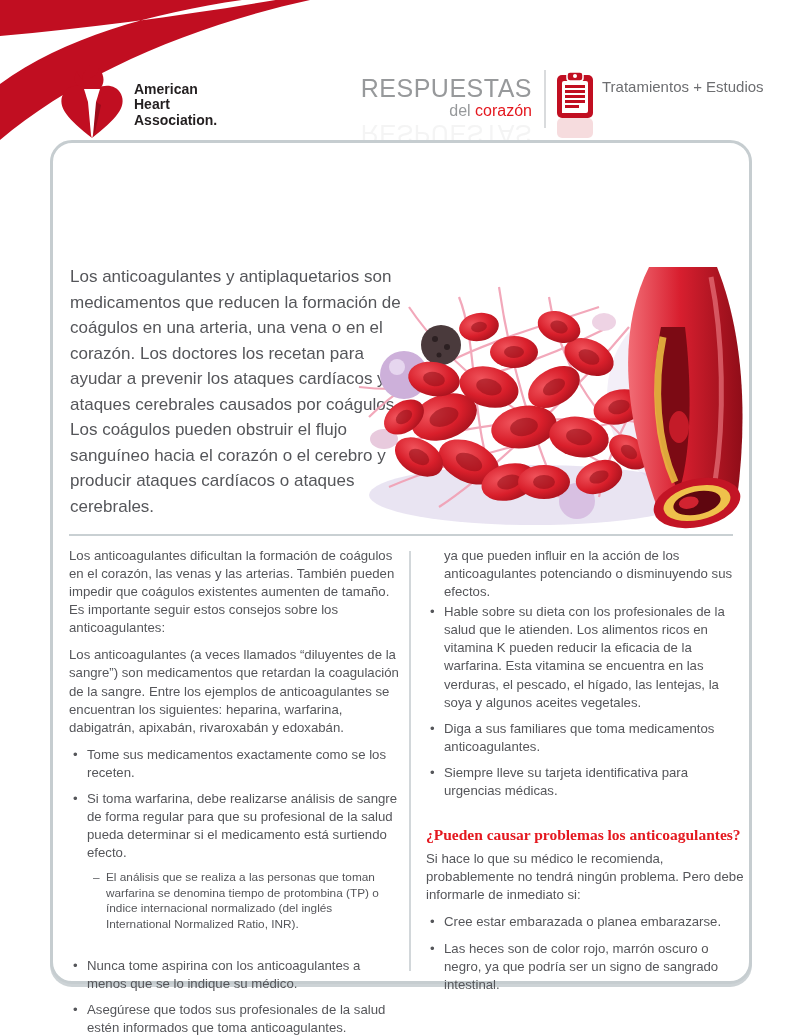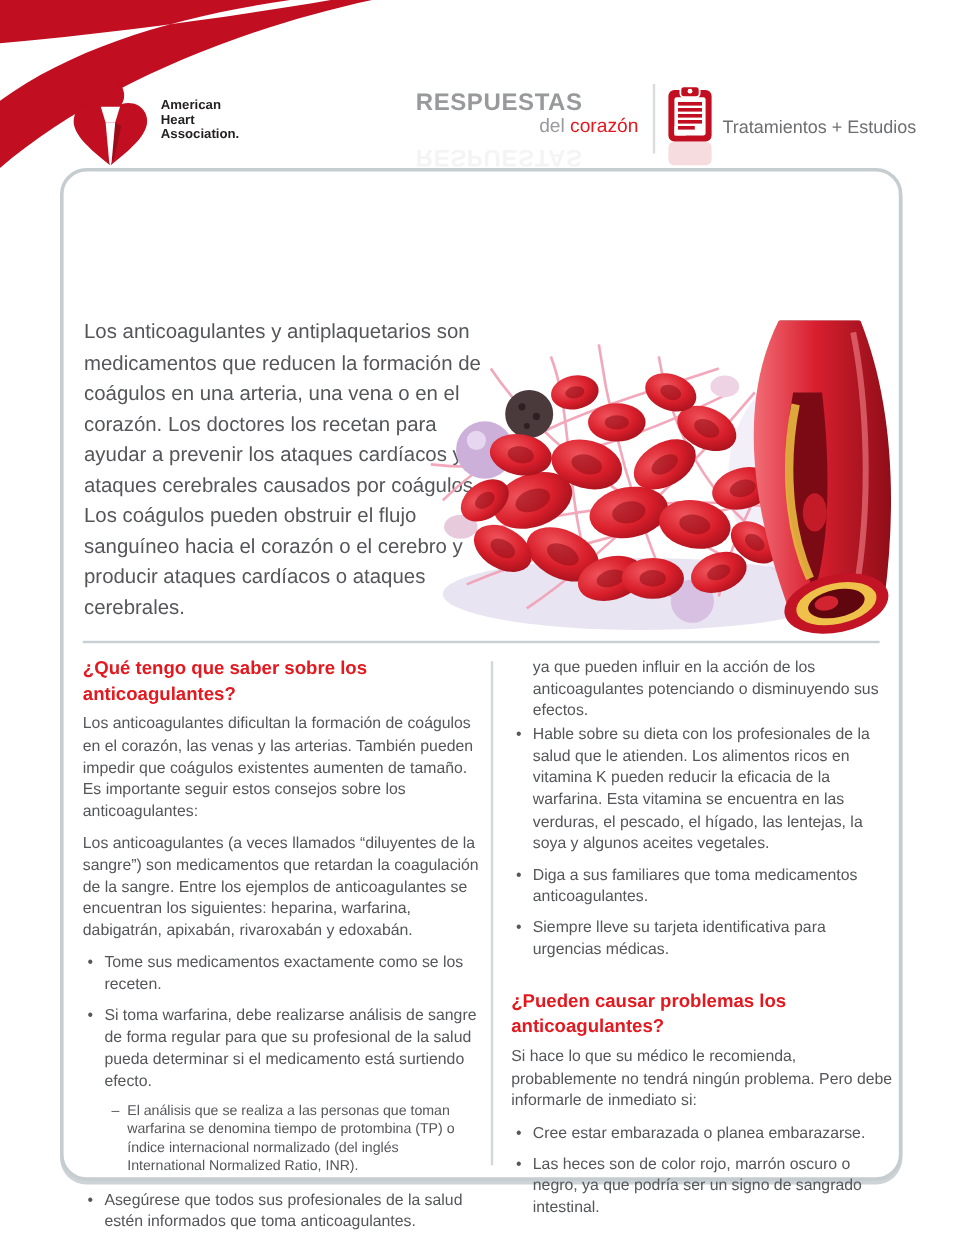--- a/index.html
+++ b/index.html
@@ -2,52 +2,52 @@
 <html><head>
 <meta charset="utf-8">
 <style>
   html,body{margin:0;padding:0;background:#fff;}
   .page{position:relative;width:800px;height:1035px;background:#fff;overflow:hidden;
         font-family:"Liberation Sans",sans-serif;color:#54585a;}
   .abs{position:absolute;}
 
   
   .swoosh{left:0;top:0;}
-  .logo-text{left:134px;top:82px;font-size:11px;font-weight:bold;color:#231f20;line-height:1.1;}
+  .logo-text{left:134px;top:82px;font-size:14px;font-weight:bold;color:#231f20;line-height:1.1;}
   .brand{left:300px;top:76px;width:232px;text-align:right;}
-  .brand-title{font-size:20px;font-weight:bold;color:#97999b;letter-spacing:.5px;line-height:1;text-align:center;}
+  .brand-title{font-size:25px;font-weight:normal;color:#97999b;letter-spacing:.5px;line-height:1;}
   .brand-sub{font-size:16px;line-height:1.05;color:#97999b;margin-top:2px;}
   .brand-sub .accent{color:#e4181f;}
   .brand-reflect{left:300px;top:121px;width:232px;text-align:right;transform:scaleY(-1);opacity:.10;}
   .vdiv-header{left:544px;top:70px;width:2px;height:58px;background:#d9dbdd;}
   .clipboard{left:556px;top:71px;}
   .clipboard-reflect{left:556px;top:118px;transform:scaleY(-1);opacity:.14;}
-  .category{left:602px;top:98px;font-size:15px;color:#6d6e71;text-align:right;}
+  .category{left:602px;top:78px;font-size:15px;color:#6d6e71;text-align:right;}
 
   
   .card{left:50px;top:140px;width:696px;height:838px;background:#fff;
         border:3px solid #c6cdd0;border-radius:22px;box-shadow:0 3px 0 #cdd3d6;}
   .card-title{left:17px;top:16px;width:322px;font-size:30px;font-weight:bold;
               color:#e4181f;line-height:1.14;letter-spacing:-.2px;}
   .intro-body{left:17px;top:121px;width:340px;font-size:17px;line-height:1.5;color:#55565a;}
   .caption{left:372px;top:20px;width:224px;font-size:13.4px;line-height:1.42;color:#55565a;}
   .illustration{left:296px;top:124px;}
 
   .hdiv{left:16px;top:391px;width:664px;height:2px;background:#c9d0d3;}
   .vdiv-col{left:356px;top:408px;width:2px;height:420px;background:#d2d7da;}
 
   .col{font-size:13.2px;line-height:1.37;color:#55565a;}
   .col-left{left:16px;top:404px;width:331px;}
   .col-right{left:373px;top:404px;width:318px;}
   .col h2{margin:0 0 5px 0;font-size:15.5px;font-weight:bold;color:#e4181f;}
-  .col h2.second{margin-top:24px;}
+  .col h2.second{margin-top:24px;font-family:Liberation Serif, serif;}
   .col p{margin:0 0 9px 0;}
   .bullet{position:relative;padding-left:18px;margin:0 0 8px 0;}
   .bullet::before{content:"\2022";position:absolute;left:4px;top:0;color:#55565a;}
-  .subbullet{position:relative;margin:0 0 11px 24px;padding-left:13px;font-size:11.8px;line-height:1.32;}
+  .subbullet{position:relative;margin:0 0 24px 24px;padding-left:13px;font-size:11.8px;line-height:1.32;}
   .subbullet::before{content:"\2013";position:absolute;left:0;top:0;}
   .hang{padding-left:18px;margin-bottom:2px;}
 </style>
 </head>
 <body>
 
 <div class="page">
 
   <svg class="abs swoosh" width="340" height="150" viewBox="0 0 340 150">
     <path d="M0,0 L310,0 C190,26 75,76 0,140 Z" fill="#c10e21"></path>
@@ -223,26 +223,26 @@
           <ellipse cx="348" cy="236" rx="24" ry="11.5" fill="#5f060f"></ellipse>
           <ellipse cx="340" cy="234" rx="10" ry="6" fill="#d12330"></ellipse>
         </g>
       </g>
     </svg>
 
     <div class="abs hdiv"></div>
     <div class="abs vdiv-col"></div>
 
     <div class="abs col col-left">
-      <h2>¿Qué tengo que saber sobre los anticoagulantes?</h2>
       <p>Los anticoagulantes dificultan la formación de coágulos en el corazón, las venas y las arterias. También pueden impedir que coágulos existentes aumenten de tamaño. Es importante seguir estos consejos sobre los anticoagulantes:</p>
       <p>Los anticoagulantes (a veces llamados “diluyentes de la sangre”) son medicamentos que retardan la coagulación de la sangre. Entre los ejemplos de anticoagulantes se encuentran los siguientes: heparina, warfarina, dabigatrán, apixabán, rivaroxabán y edoxabán.</p>
       <div class="bullet">Tome sus medicamentos exactamente como se los receten.</div>
       <div class="bullet">Si toma warfarina, debe realizarse análisis de sangre de forma regular para que su profesional de la salud pueda determinar si el medicamento está surtiendo efecto.</div>
       <div class="subbullet">El análisis que se realiza a las personas que toman warfarina se denomina tiempo de protombina (TP) o índice internacional normalizado (del inglés International Normalized Ratio, INR).</div>
+      <div class="bullet">Nunca tome aspirina con los anticoagulantes a menos que se lo indique su médico.</div>
       <div class="bullet">Asegúrese que todos sus profesionales de la salud estén informados que toma anticoagulantes.</div>
 
     </div>
 
     <div class="abs col col-right">
       <div class="hang">ya que pueden influir en la acción de los anticoagulantes potenciando o disminuyendo sus efectos.</div>
       <div class="bullet">Hable sobre su dieta con los profesionales de la salud que le atienden. Los alimentos ricos en vitamina K pueden reducir la eficacia de la warfarina. Esta vitamina se encuentra en las verduras, el pescado, el hígado, las lentejas, la soya y algunos aceites vegetales.</div>
       <div class="bullet">Diga a sus familiares que toma medicamentos anticoagulantes.</div>
       <div class="bullet">Siempre lleve su tarjeta identificativa para urgencias médicas.</div>
       <h2 class="second">¿Pueden causar problemas los anticoagulantes?</h2>

